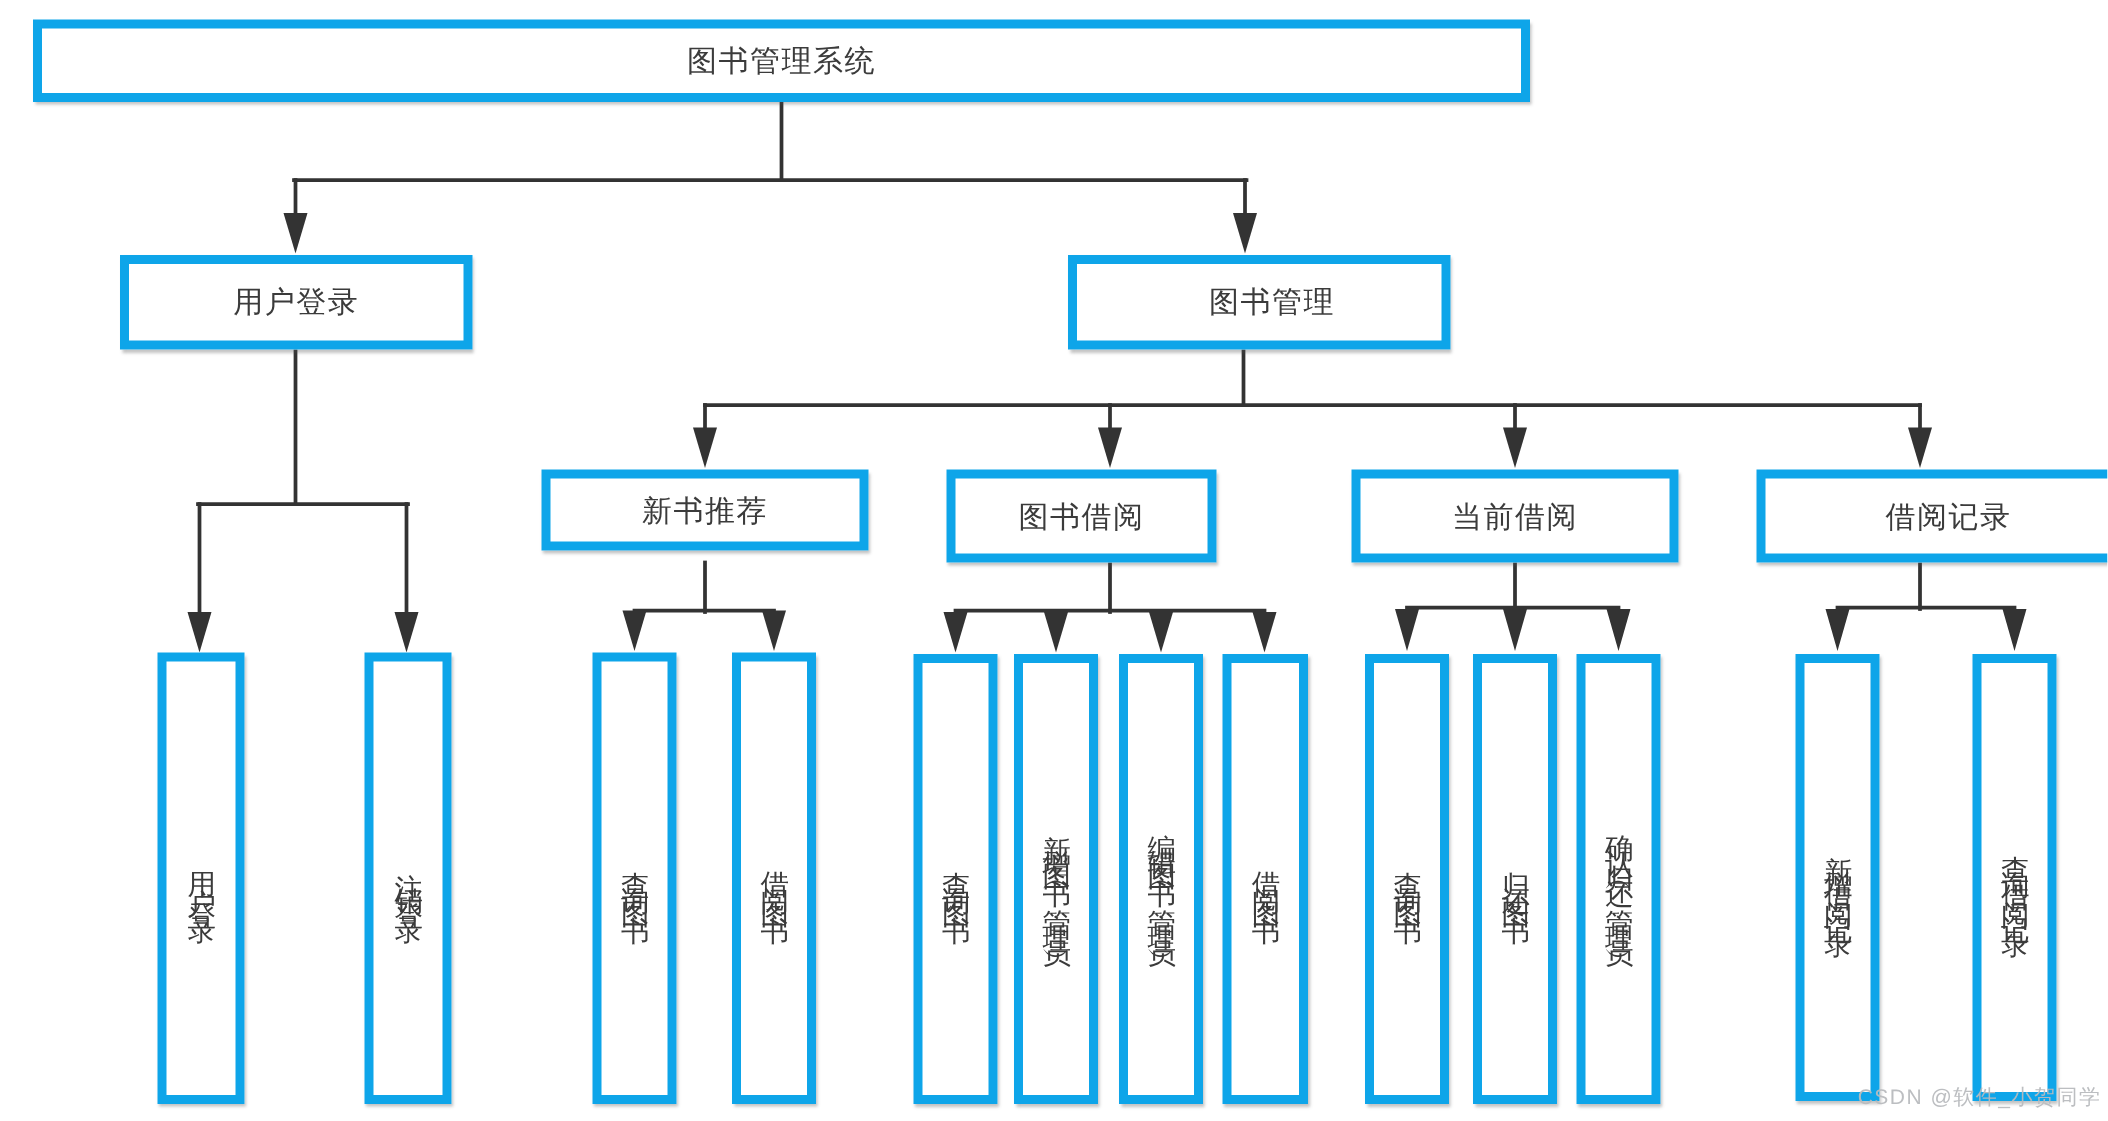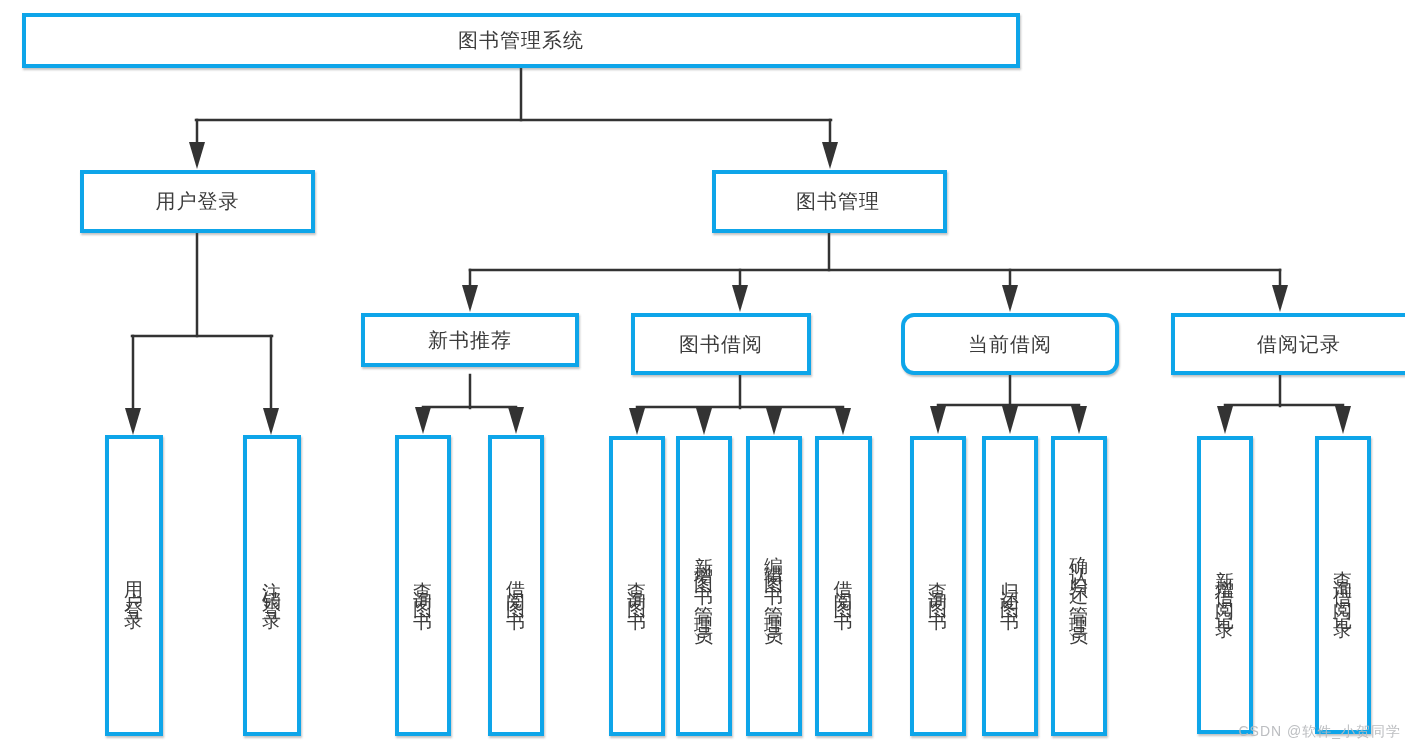--- a/index.html
+++ b/index.html
@@ -13,40 +13,40 @@
   }
   #wires {
     position: absolute;
     left: 0; top: 0;
     z-index: 1;
   }
   .box {
     position: absolute;
     box-sizing: border-box;
     background: #ffffff;
-    border: 4px solid #0ea5e9;
+    border: 6px solid #0ea5e9;
     box-shadow: 1px 2px 2px rgba(80,80,80,0.35);
     display: flex;
     align-items: center;
     justify-content: center;
     z-index: 2;
     color: #3b3b3b;
   }
   .h-label {
     font-size: 20px;
     letter-spacing: 1px;
     color: #3b3b3b;
     white-space: nowrap;
   }
   .root-box   { left: 22px;  top: 13px;  width: 998px; height: 55px; }
   .l2-user    { left: 80px;  top: 170px; width: 235px; height: 63px; }
-  .l2-book    { left: 712px; top: 170px; width: 235px; height: 63px; padding-left: 17px; }
+  .l2-book    { left: 712px; top: 170px; width: 255px; height: 63px; padding-left: 17px; }
   .l3-new     { left: 361px; top: 313px; width: 218px; height: 54px; }
   .l3-borrow  { left: 631px; top: 313px; width: 180px; height: 62px; }
-  .l3-current { left: 901px; top: 313px; width: 218px; height: 62px; border-radius: 13px; }
+  .l3-current { left: 901px; top: 313px; width: 218px; height: 62px; }
   .l3-record  { left: 1171px;top: 313px; width: 256px; height: 62px; }
 
   .leaf { z-index: 2; }
   .v-label {
     writing-mode: vertical-rl;
     text-orientation: mixed;
     font-size: 19px;
     line-height: 1;
     letter-spacing: 10px;
     color: #3b3b3b;

